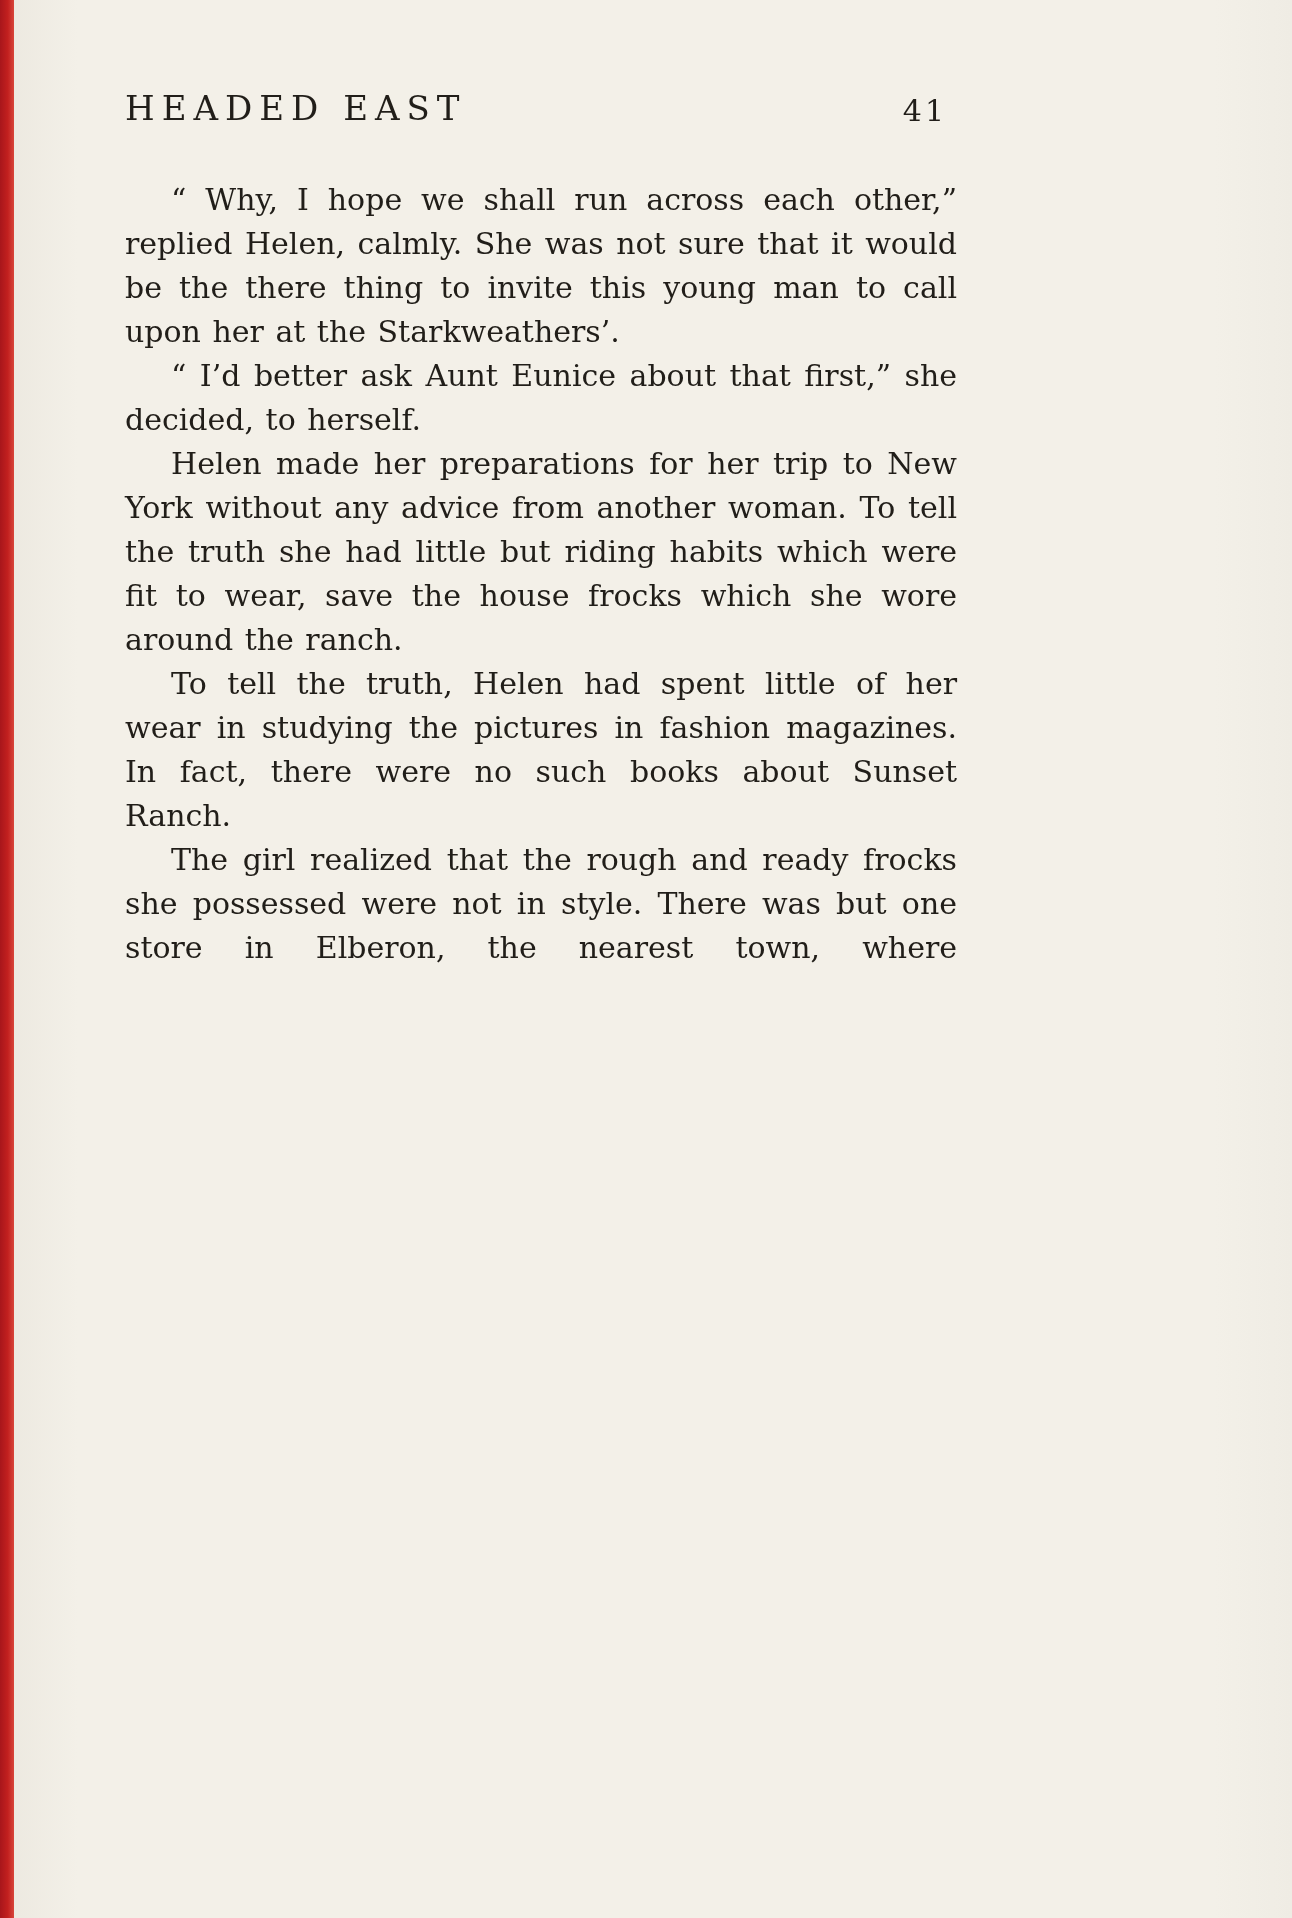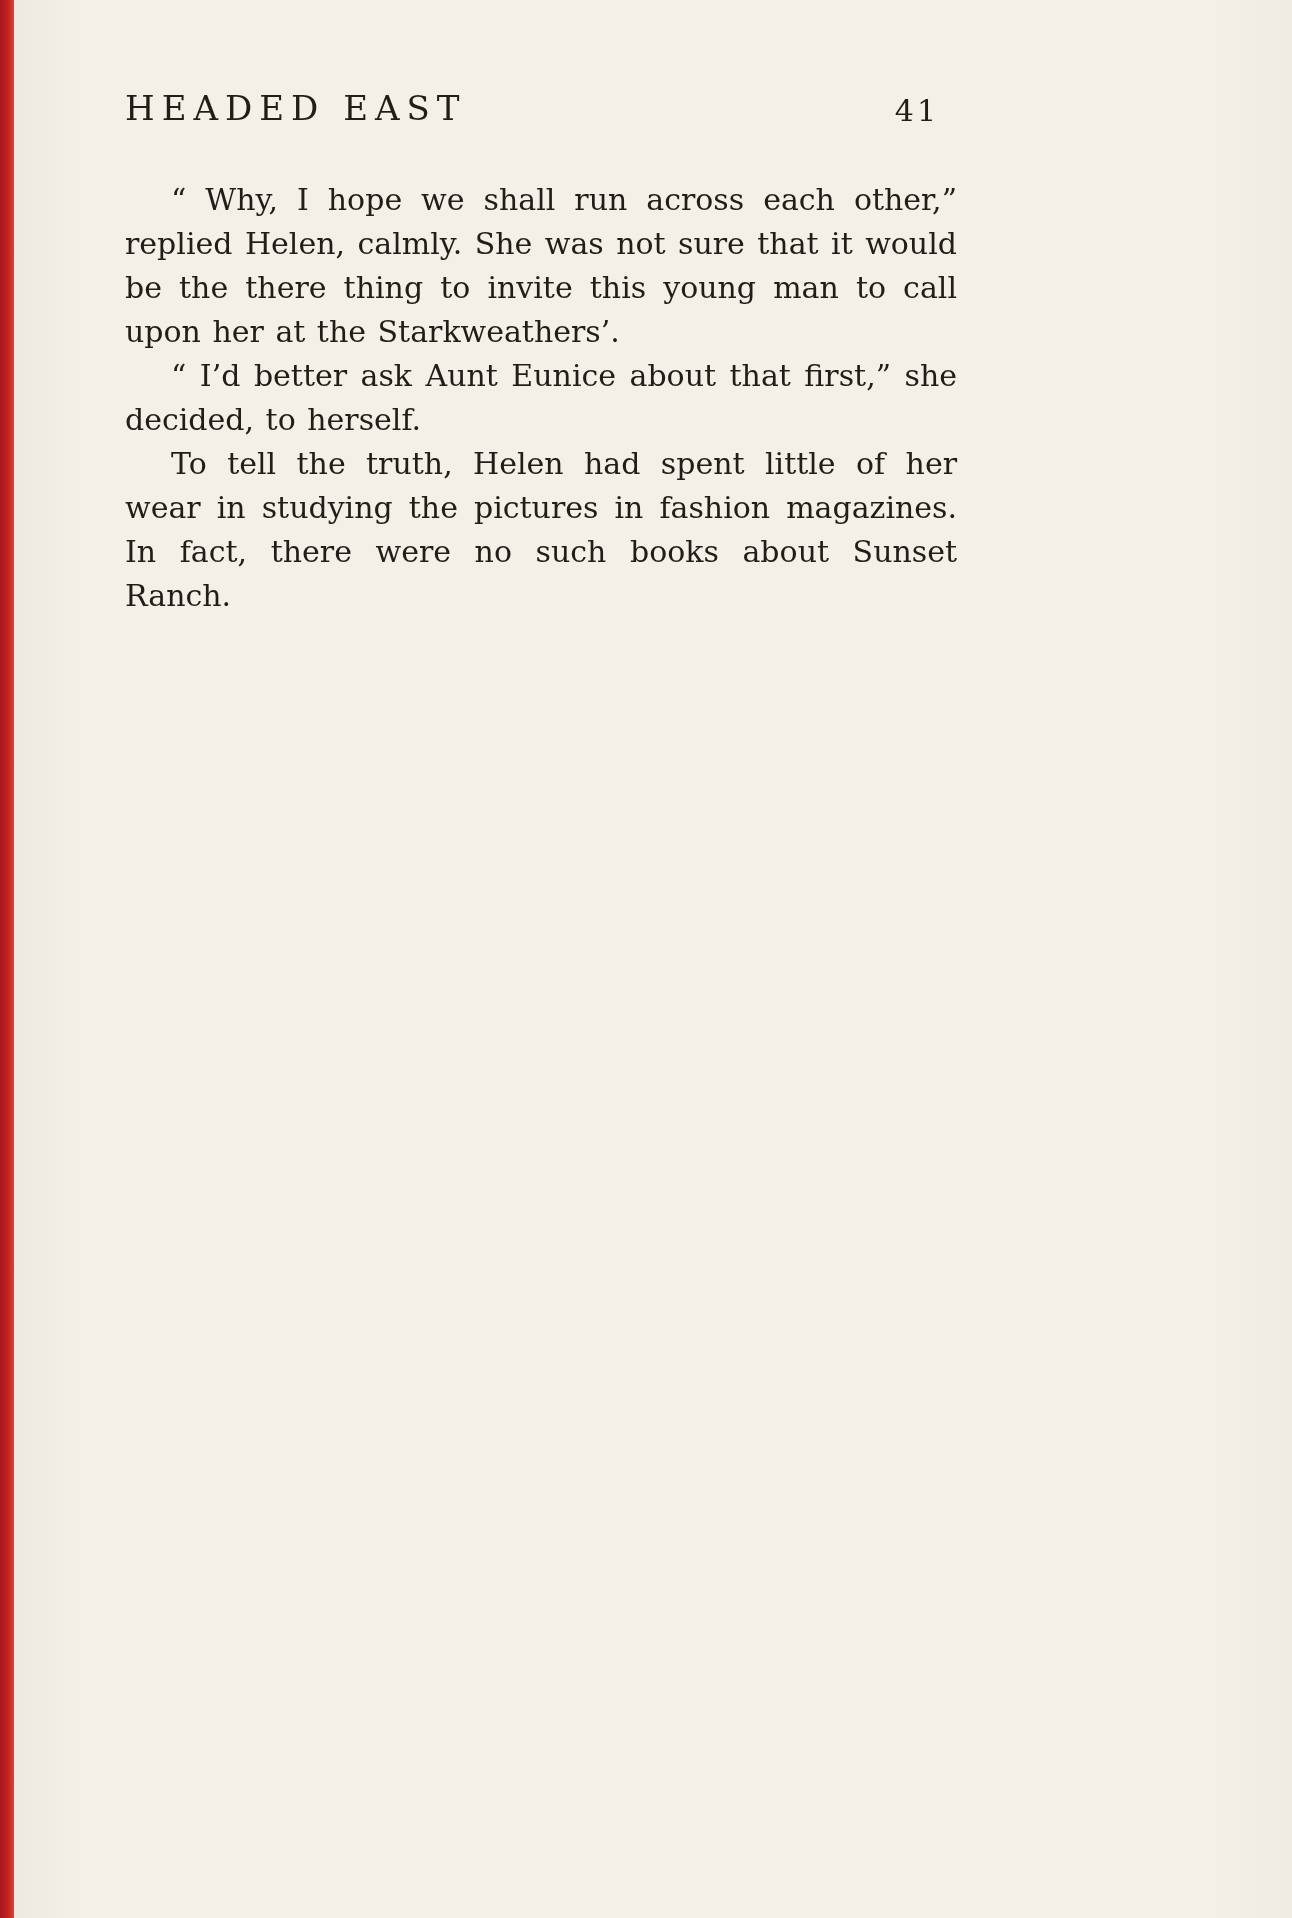--- a/index.html
+++ b/index.html
@@ -40,21 +40,21 @@
     height: 58px;
     margin-bottom: 32px;
   }
   .running-header .title {
     font-size: 34px;
     letter-spacing: 7px;
     font-weight: 500;
   }
   .running-header .page-number {
     position: absolute;
-    right: 18px;
+    right: 10px;
     top: 5px;
     font-size: 30px;
     letter-spacing: 3px;
   }
   .body-text p {
     margin: 0;
     font-size: 30px;
     line-height: 44px;
     text-align: justify;
     text-indent: 46px;
@@ -74,16 +74,18 @@
 <div class="page-content">
 
   <div class="running-header">
     <div class="title">HEADED EAST</div>
     <div class="page-number">41</div>
   </div>
 
   <div class="body-text">
     <p>“ Why, I hope we shall run across each other,” replied Helen, calmly.  She was not sure that it would be the there thing to invite this young man to call upon her at the Starkweathers’.</p>
     <p>“ I’d better ask Aunt Eunice about that first,” she decided, to herself.</p>
+    <p>Helen made her preparations for her trip to New York without any advice from another woman.  To tell the truth she had little but riding habits which were fit to wear, save the house frocks which she wore around the ranch.</p>
     <p>To tell the truth, Helen had spent little of her wear in studying the pictures in fashion magazines.  In fact, there were no such books about Sunset Ranch.</p>
+    <p class="continues">The girl realized that the rough and ready frocks she possessed were not in style.  There was but one store in Elberon, the nearest town, where</p>
   </div>
 
 </div>
 
 </body></html>

